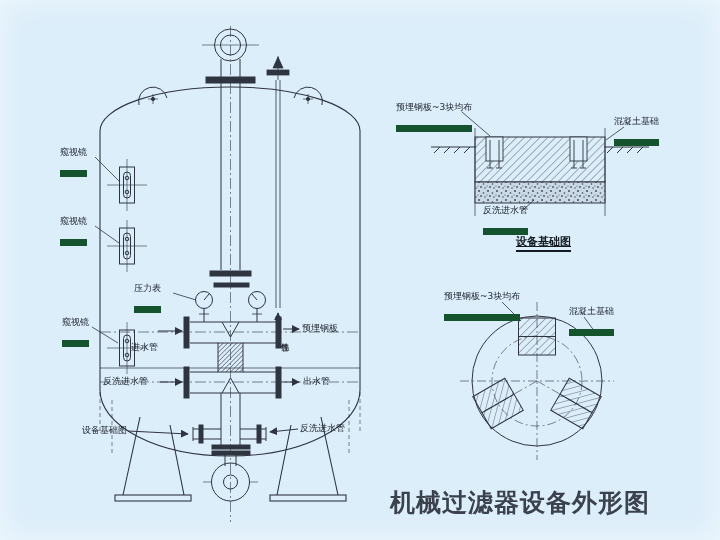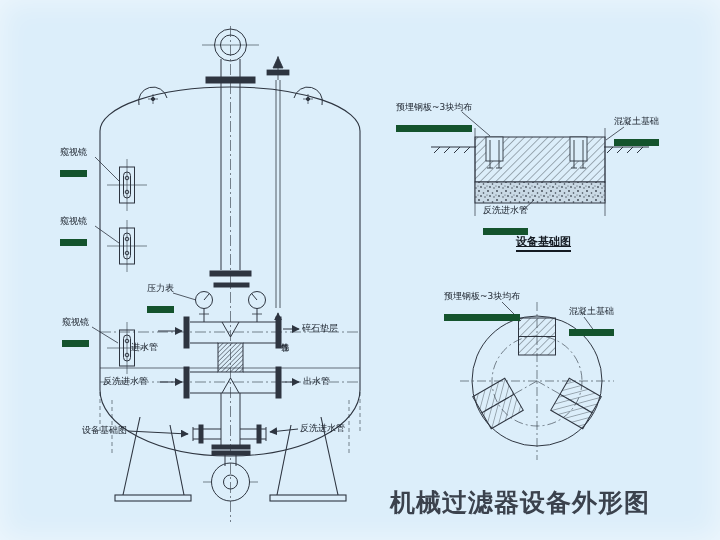--- a/index.html
+++ b/index.html
@@ -281,25 +281,25 @@
       <g stroke="#2e3540" stroke-width="0.8" fill="none">
         <line x1="502" y1="302" x2="521" y2="321"></line>
         <line x1="584" y1="317" x2="595" y2="332"></line>
       </g>
     </g>
   </svg>
 
   <div class="lbl u" style="left:60px;top:147px">窥视镜</div>
   <div class="lbl u" style="left:60px;top:216px">窥视镜</div>
   <div class="lbl u" style="left:62px;top:317px">窥视镜</div>
-  <div class="lbl u" style="left:147px;top:283px">压力表</div>
+  <div class="lbl u" style="left:134px;top:283px">压力表</div>
   <div class="lbl" style="left:131px;top:342px">进水管</div>
   <div class="lbl" style="left:103px;top:376px">反洗进水管</div>
   <div class="lbl" style="left:82px;top:425px">设备基础图</div>
-  <div class="lbl" style="left:302px;top:323px">碎石垫层</div>
+  <div class="lbl" style="left:302px;top:323px">预埋钢板</div>
   <div class="lbl vert" style="left:280px;top:336px">排气管</div>
   <div class="lbl" style="left:303px;top:376px">出水管</div>
   <div class="lbl" style="left:300px;top:423px">反洗进水管</div>
 
   <div class="lbl u" style="left:396px;top:102px">预埋钢板~3块均布</div>
   <div class="lbl u" style="left:614px;top:116px">混凝土基础</div>
   <div class="lbl u" style="left:483px;top:205px">反洗进水管</div>
   <div class="lbl caption" style="position:absolute;left:489px;top:237px">设备基础图</div>
 
   <div class="lbl u" style="left:444px;top:291px">预埋钢板~3块均布</div>

